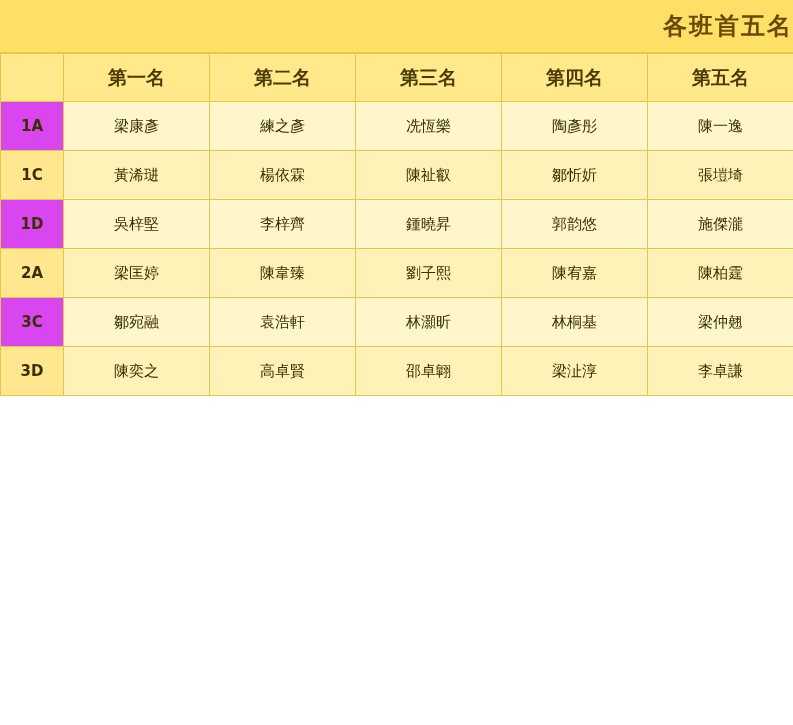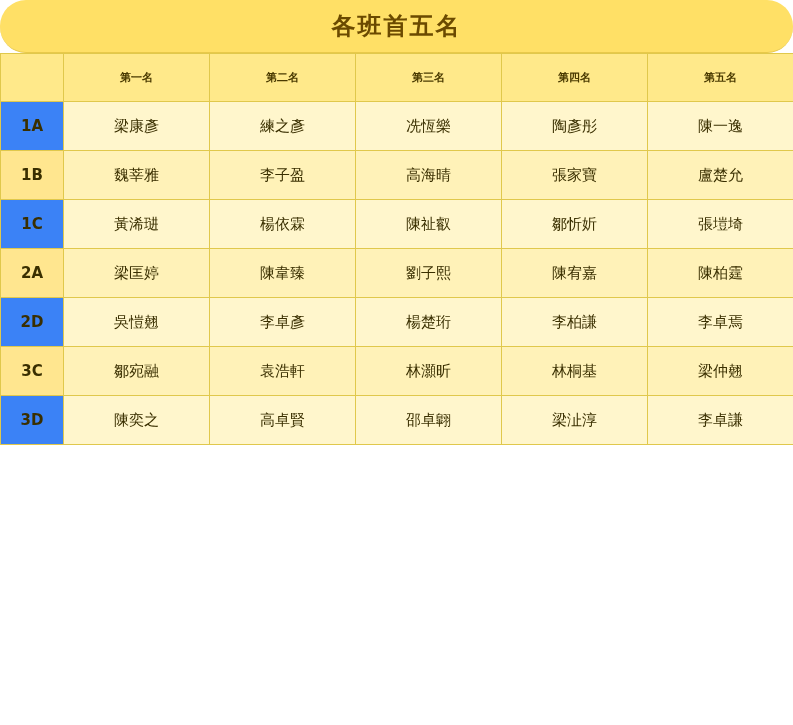--- a/index.html
+++ b/index.html
@@ -17,23 +17,22 @@
     width: 793px;
     height: 725px;
     box-sizing: border-box;
     background: #ffffff;
   }
   .title-bar {
     height: 52px;
     background: #ffe066;
     display: flex;
     align-items: center;
-    justify-content: center;
+    justify-content: flex-end;
     border-bottom: 1px solid #e8c94a;
-    border-radius: 26px;
   }
   .title-text {
     font-size: 24px;
     font-weight: bold;
     color: #6b4a00;
     letter-spacing: 2px;
   }
   table.rank-table {
     width: 793px;
     border-collapse: collapse;
@@ -47,29 +46,29 @@
     height: 48px;
     text-align: center;
     vertical-align: middle;
     font-size: 15px;
     color: #3a2f00;
     padding: 0;
   }
   table.rank-table thead th {
     background: #ffe98a;
     font-weight: bold;
-    font-size: 11px;
+    font-size: 19px;
     color: #4a3a00;
     height: 47px;
   }
   thead th.corner-cell {
     background: #ffe98a;
   }
   td.class-cell {
-    background: #3b82f6;
+    background: #d946ef;
     font-weight: bold;
     font-size: 15px;
     color: #4a3300;
   }
   td.name-cell {
     background: #fff6cc;
     color: #3a2f00;
   }
   tbody tr:nth-child(even) td.name-cell {
     background: #fff2b8;
@@ -109,50 +108,42 @@
     <tbody>
       <tr>
         <td class="class-cell">1A</td>
         <td class="name-cell">梁康彥</td>
         <td class="name-cell">練之彥</td>
         <td class="name-cell">冼恆樂</td>
         <td class="name-cell">陶彥彤</td>
         <td class="name-cell">陳一逸</td>
       </tr>
       <tr>
-        <td class="class-cell">1B</td>
-        <td class="name-cell">魏莘雅</td>
-        <td class="name-cell">李子盈</td>
-        <td class="name-cell">高海晴</td>
-        <td class="name-cell">張家寶</td>
-        <td class="name-cell">盧楚允</td>
-      </tr>
-      <tr>
         <td class="class-cell">1C</td>
         <td class="name-cell">黃浠琎</td>
         <td class="name-cell">楊依霖</td>
         <td class="name-cell">陳祉叡</td>
         <td class="name-cell">鄒忻妡</td>
         <td class="name-cell">張塏埼</td>
       </tr>
       <tr>
+        <td class="class-cell">1D</td>
+        <td class="name-cell">吳梓堅</td>
+        <td class="name-cell">李梓齊</td>
+        <td class="name-cell">鍾曉昇</td>
+        <td class="name-cell">郭韵悠</td>
+        <td class="name-cell">施傑瀧</td>
+      </tr>
+      <tr>
         <td class="class-cell">2A</td>
         <td class="name-cell">梁匡婷</td>
         <td class="name-cell">陳韋臻</td>
         <td class="name-cell">劉子熙</td>
         <td class="name-cell">陳宥嘉</td>
         <td class="name-cell">陳柏霆</td>
-      </tr>
-      <tr>
-        <td class="class-cell">2D</td>
-        <td class="name-cell">吳愷翹</td>
-        <td class="name-cell">李卓彥</td>
-        <td class="name-cell">楊楚珩</td>
-        <td class="name-cell">李柏謙</td>
-        <td class="name-cell">李卓焉</td>
       </tr>
       <tr>
         <td class="class-cell">3C</td>
         <td class="name-cell">鄒宛融</td>
         <td class="name-cell">袁浩軒</td>
         <td class="name-cell">林灝昕</td>
         <td class="name-cell">林桐基</td>
         <td class="name-cell">梁仲翹</td>
       </tr>
       <tr>

